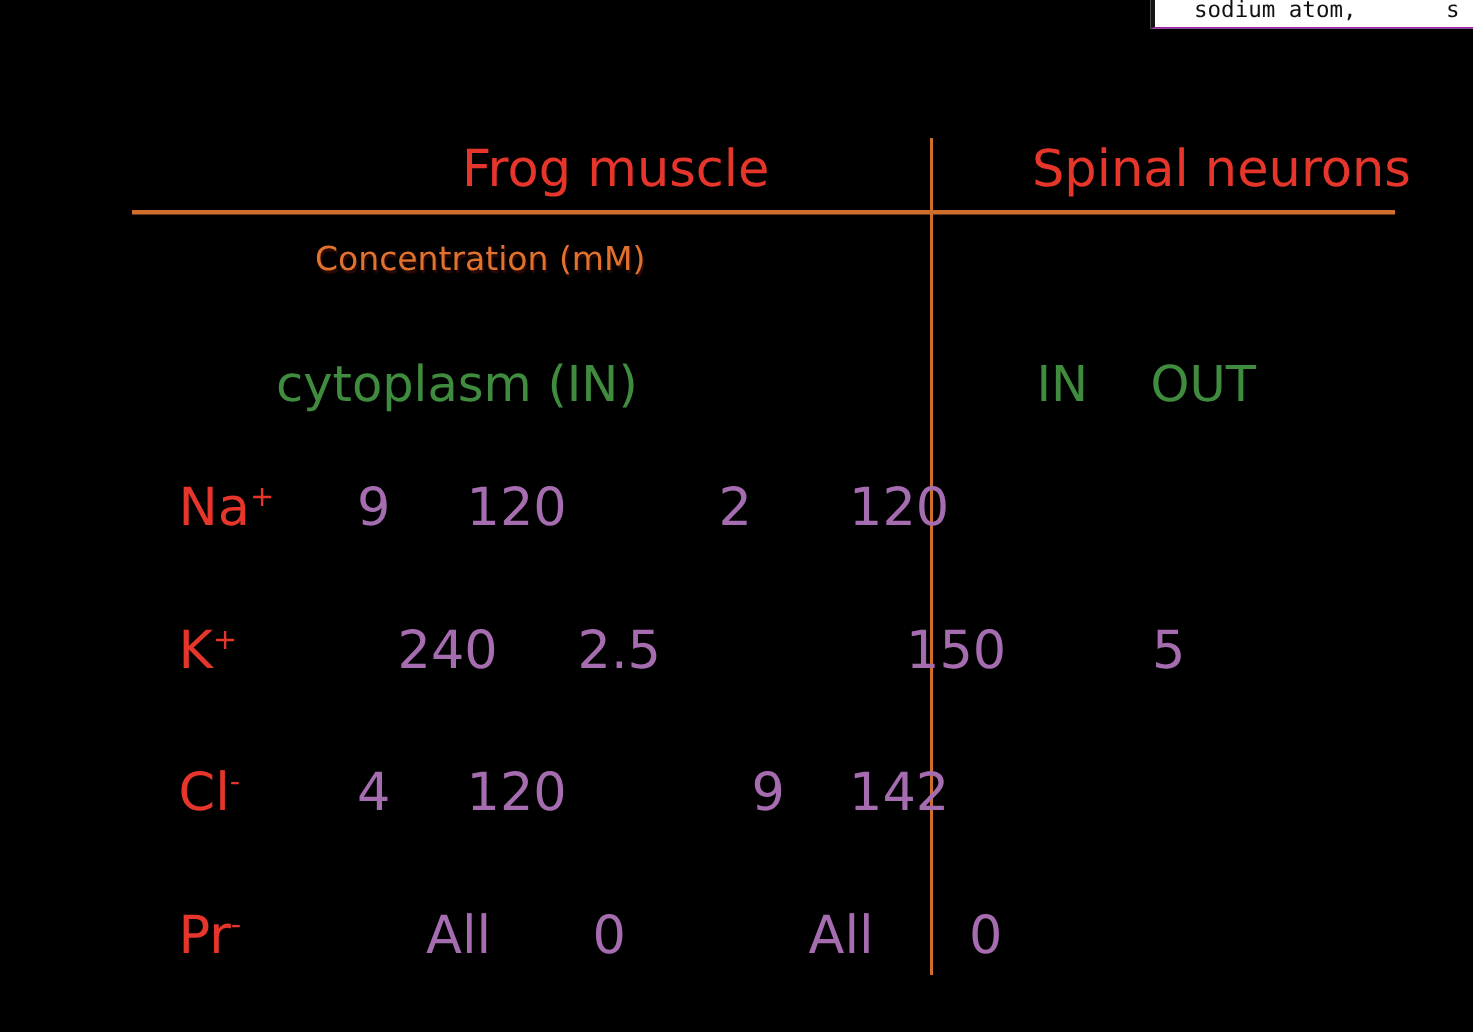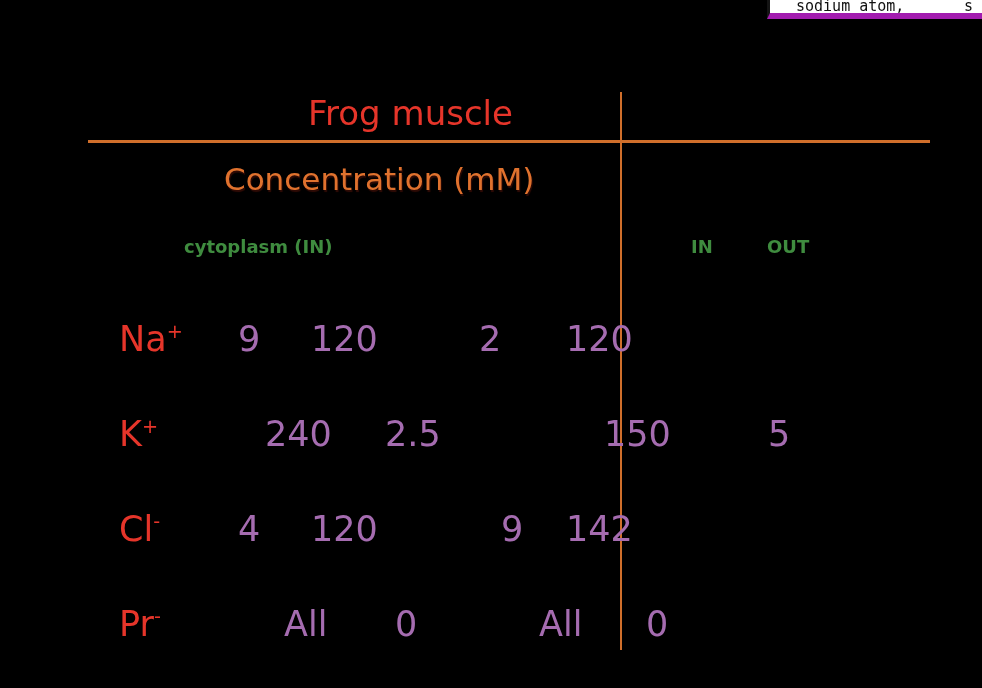--- a/index.html
+++ b/index.html
@@ -43,37 +43,36 @@
     left: 620px;
     top: 92px;
     width: 2px;
     height: 558px;
     background: var(--line-orange, #d06f2b);
     z-index: 1;
   }
 
   .subtitle {
     position: absolute;
-    left: 224px;
+    left: 210px;
     top: 161px;
-    font-size: 31px;
+    font-size: 22px;
     color: var(--subtitle-orange, #e0722e);
     text-shadow: 1px 2px 1px rgba(90, 20, 10, 0.55);
     z-index: 2;
     white-space: nowrap;
   }
 
   .col-header {
     position: absolute;
     top: 236px;
-    font-size: 18px;
+    font-size: 33px;
     color: var(--header-green, #3f8c3f);
     z-index: 2;
     white-space: nowrap;
-    font-weight: bold;
   }
   .col-header.c0 { left: 184px; }
   .col-header.c1 { left: 413px; }
   .col-header.c2 { left: 691px; }
   .col-header.c3 { left: 767px; }
 
   .row {
     position: absolute;
     left: 0;
     width: 100%;
@@ -109,21 +108,21 @@
 
   
   .win-fragment {
     position: absolute;
     left: 767px;
     top: 0;
     width: 215px;
     height: 19px;
     background: var(--tooltip-bg, #fff);
     border-left: 3px solid #141414;
-    border-bottom: 6px solid #a21caf;
+    border-bottom: 1px solid #a21caf;
     box-sizing: border-box;
     z-index: 5;
   }
   .win-fragment .frag-text,
   .win-fragment .frag-partial {
     position: absolute;
     top: -3px;
     font-family: "DejaVu Sans Mono", "Liberation Mono", monospace;
     font-size: 15px;
     color: var(--tooltip-text, #111);
@@ -134,20 +133,21 @@
 </style>
 </head>
 <body>
 
 <div class="stage">
 
   <div class="hline"></div>
   <div class="vline"></div>
 
   <div class="group-header frog">Frog muscle</div>
+  <div class="group-header spinal">Spinal neurons</div>
 
   <div class="subtitle">Concentration (mM)</div>
 
   <div class="col-header c0">cytoplasm (IN)</div>
   <div class="col-header c2">IN</div>
   <div class="col-header c3">OUT</div>
 
   <div class="row r0">
     <span class="ion"><span>Na</span><sup>+</sup></span>
     <span class="val" style="left:210px">9</span>

